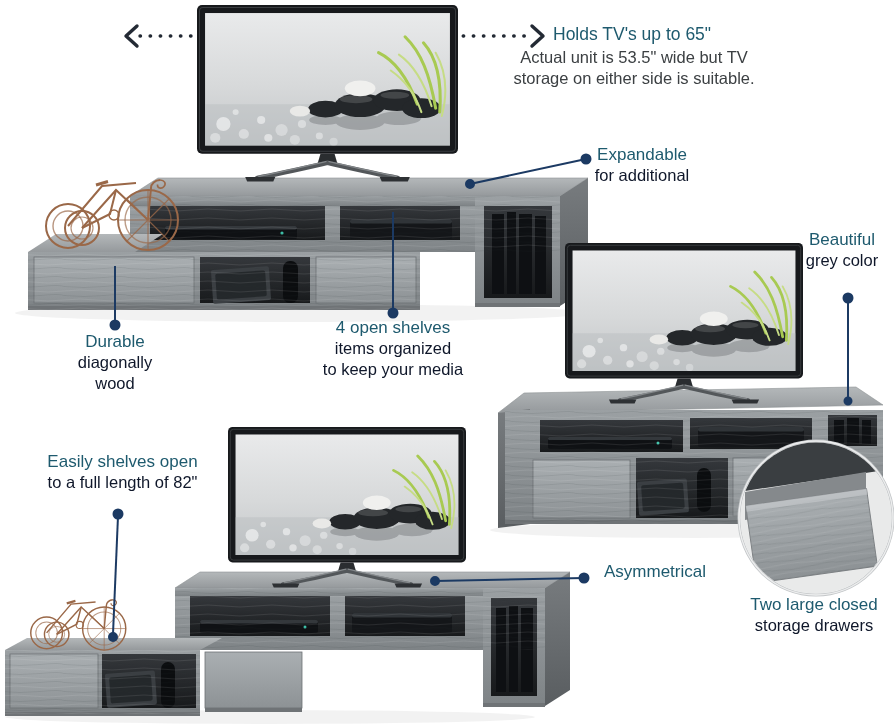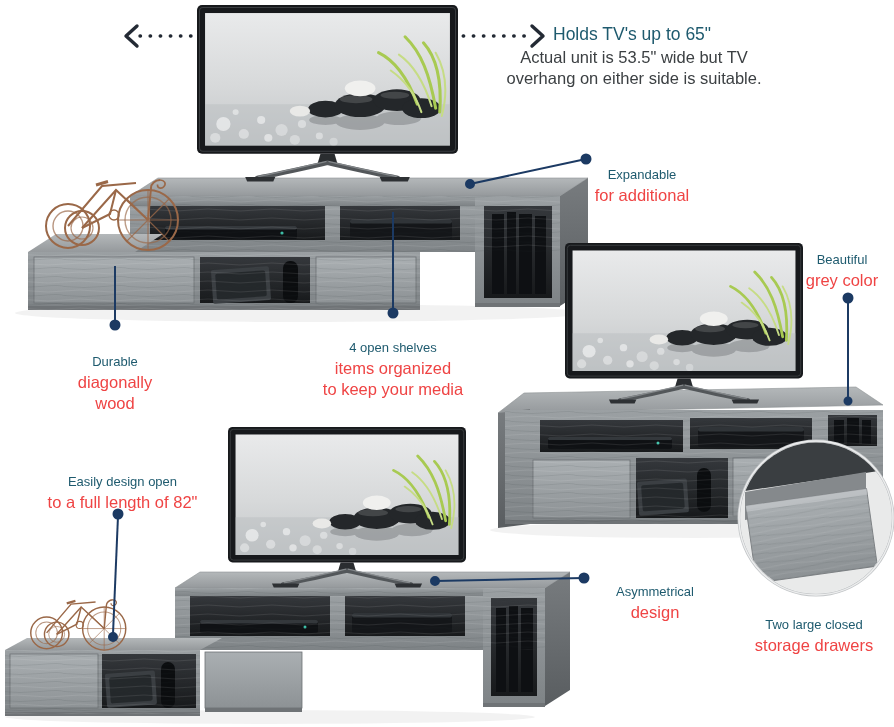--- a/index.html
+++ b/index.html
@@ -1,21 +1,21 @@
 <!DOCTYPE html>
 <html><head>
 <meta charset="utf-8">
 <style>
   html,body{margin:0;padding:0;background:#ffffff;}
   #stage{position:relative;width:894px;height:727px;background:#ffffff;overflow:hidden;
          font-family:"Liberation Sans", sans-serif;}
   #art{position:absolute;left:0;top:0;}
   .callout{position:absolute;text-align:center;}
-  .callout .t{color:#1e5a6e;font-size:13px;line-height:20px;margin-top:20px;}
-  .callout .b{color:#ef4444;font-size:16.5px;line-height:20.5px;}
+  .callout .t{color:#1e5a6e;font-size:17px;line-height:20px;}
+  .callout .b{color:#0f172a;font-size:16.5px;line-height:20.5px;}
   .title-left{position:absolute;color:#1e5a6e;font-size:17.5px;white-space:nowrap;}
   .holds-body{position:absolute;text-align:center;color:#3c4043;font-size:16.5px;line-height:21px;}
 </style>
 </head>
 <body>
 
 <div id="stage">
 
 <svg id="art" width="894" height="727" viewBox="0 0 894 727">
   <defs>
@@ -297,21 +297,21 @@
         <circle cx="113" cy="637" r="4"></circle>
     <line x1="435" y1="581" x2="584" y2="578"></line>
     <circle cx="435" cy="581" r="4"></circle>
         <circle cx="584" cy="578" r="4.5"></circle>
   </g>
 </svg>
 
   <div class="title-left" style="left:553px;top:24px">Holds TV's up to 65"</div>
   <div class="holds-body" style="left:450px;top:47px;width:368px">
     <div>Actual unit is 53.5" wide but TV</div>
-    <div>overhang on either side is suitable.</div>
+    <div>storage on either side is suitable.</div>
   </div>
 
   <div class="callout" style="left:572px;top:145px;width:140px">
     <div class="t">Expandable</div>
     <div class="b">for additional</div>
   </div>
 
   <div class="callout" style="left:788px;top:230px;width:108px">
     <div class="t">Beautiful</div>
     <div class="b">grey color</div>
@@ -323,27 +323,26 @@
     <div class="b">wood</div>
   </div>
 
   <div class="callout" style="left:300px;top:318px;width:186px">
     <div class="t">4 open shelves</div>
     <div class="b">items organized</div>
     <div class="b">to keep your media</div>
   </div>
 
   <div class="callout" style="left:25px;top:452px;width:195px">
-    <div class="t">Easily design open</div>
+    <div class="t">Easily shelves open</div>
     <div class="b">to a full length of 82"</div>
   </div>
 
   <div class="callout" style="left:588px;top:562px;width:134px">
     <div class="t">Asymmetrical</div>
-    <div class="b">design</div>
   </div>
 
   <div class="callout" style="left:730px;top:595px;width:168px">
     <div class="t">Two large closed</div>
     <div class="b">storage drawers</div>
   </div>
 
 </div>
 
 </body></html>

